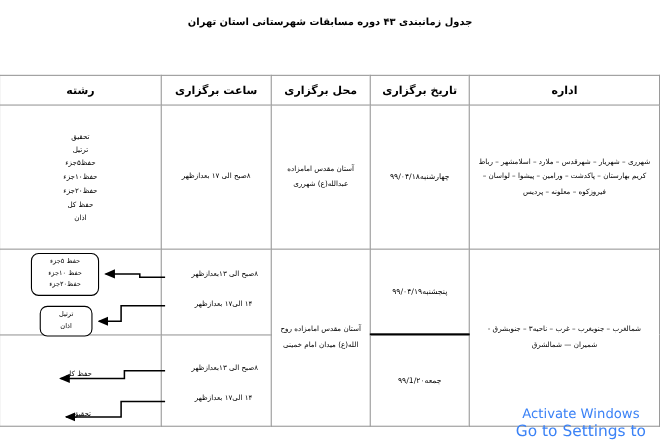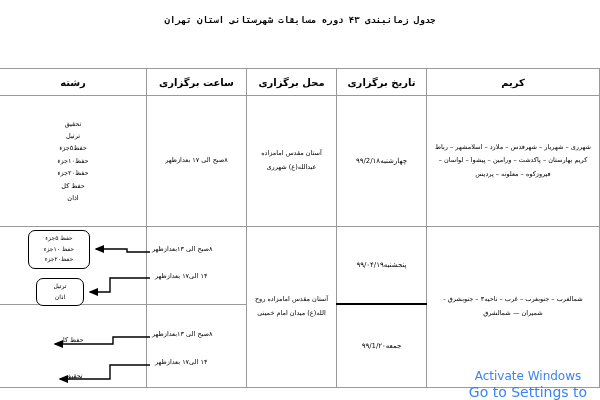--- a/index.html
+++ b/index.html
@@ -28,21 +28,20 @@
   .title-block {
     text-align: center;
     padding-top: 16px;
   }
   .main-title {
     font-size: 9px;
     font-weight: bold;
     letter-spacing: 0px;
     line-height: 1.2;
     margin: 0;
-    font-family: Liberation Mono, monospace;
   }
   .sub-title {
     font-size: 13px;
     font-weight: bold;
     margin: 10px 0 0 0;
     line-height: 1.2;
   }
 
   
   .grid {
@@ -136,20 +135,21 @@
     white-space: nowrap;
   }
   #lbl-hefzkol { left: 60px; top: 110px; }
   #lbl-tahqiq  { left: 66px; top: 146px; }
 
   .time-label {
     position: absolute;
     font-size: 6.5px;
     white-space: nowrap;
     text-align: center;
+    margin-left: 22px;
   }
   #t1 { left: 152px; top: 19px; }
   #t2 { left: 155px; top: 46px; }
   #t3 { left: 152px; top: 104px; }
   #t4 { left: 155px; top: 132px; }
 
   
   .watermark {
     position: absolute;
     left: 456px;
@@ -176,35 +176,35 @@
     <table class="sched">
       <colgroup>
         <col class="c-edare">
         <col class="c-tarikh">
         <col class="c-mahal">
         <col class="c-saat">
         <col class="c-reshte">
       </colgroup>
       <thead>
         <tr>
-          <th>کریم</th>
+          <th>اداره</th>
           <th>تاریخ برگزاری</th>
           <th>محل برگزاری</th>
           <th>ساعت برگزاری</th>
           <th>رشته</th>
         </tr>
       </thead>
       <tbody>
 
         <tr class="row-1">
           <td>
             <div class="cell-text">شهرری – شهریار – شهرقدس – ملارد – اسلامشهر – رباط کریم بهارستان – پاکدشت – ورامین – پیشوا – لواسان – فیروزکوه – معلونه – پردیس</div>
           </td>
           <td>
-            <div class="cell-text date-cell">چهارشنبه۹۹/2/۱۸</div>
+            <div class="cell-text date-cell">چهارشنبه۹۹/۰۴/۱۸</div>
           </td>
           <td>
             <div class="cell-text">آستان مقدس امامزاده عبدالله(ع) شهرری</div>
           </td>
           <td>
             <div class="cell-text">۸صبح الی ۱۷ بعدازظهر</div>
           </td>
           <td>
             <div class="cell-text tight" style="white-space:pre-line;">تحقیق
 ترتیل

